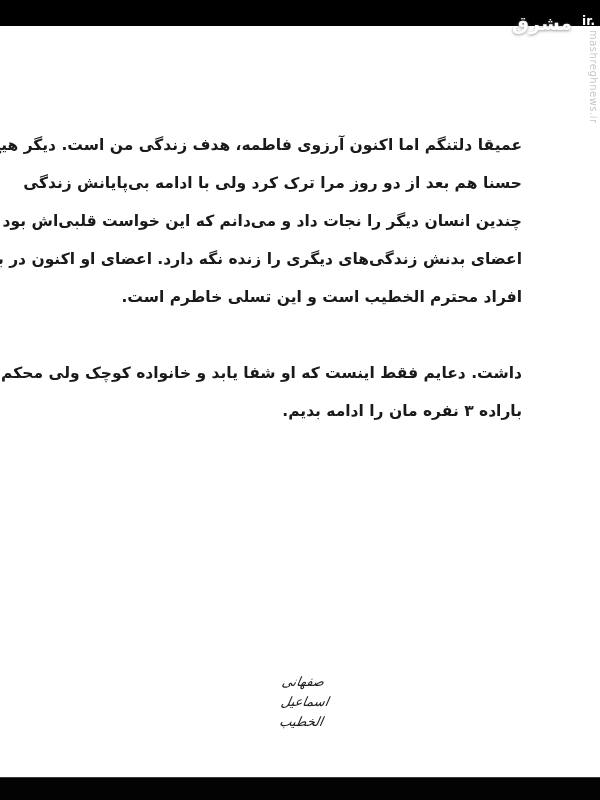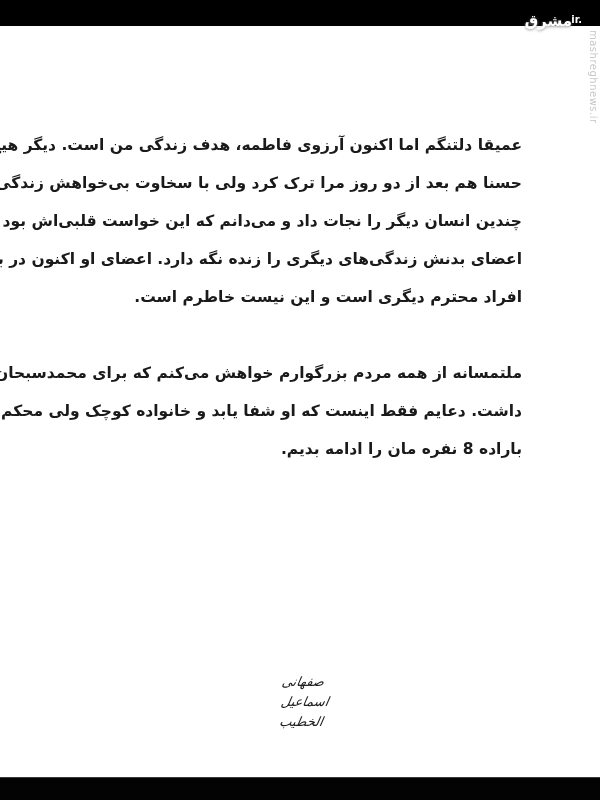--- a/index.html
+++ b/index.html
@@ -1,25 +1,25 @@
 <!DOCTYPE html>
 <html><head>
 <meta charset="utf-8">
 <style>
   html, body { margin:0; padding:0; }
   body { width:600px; height:800px; background:#000; position:relative; overflow:hidden;
          font-family:"DejaVu Sans", sans-serif; }
   .topbar { position:absolute; left:0; top:0; width:600px; height:26px; background:#000; }
   .bottombar { position:absolute; left:0; top:777px; width:600px; height:23px; background:#030303; border-top:1px solid #3a3a3a; }
   .page { position:absolute; left:0; top:26px; width:600px; height:751px; background:#fff; }
-  .logo { position:absolute; right:28px; top:12px; font-size:15px; font-weight:bold; color:#fff;
+  .logo { position:absolute; right:28px; top:12px; font-size:19px; font-weight:bold; color:#fff;
           text-shadow:0 1px 3px #999; direction:rtl; }
   .wm { position:absolute; right:1px; top:30px; writing-mode:vertical-rl; font-size:10px; color:#c8c8c8;
         letter-spacing:0.5px; }
-  .wm-ir { position:absolute; right:18px; top:14px; font-size:10px; color:#fff; font-weight:bold; }
+  .wm-ir { position:absolute; right:5px; top:14px; font-size:12px; color:#fff; font-weight:bold; }
   .content { position:absolute; top:100px; right:78px; width:460px; direction:rtl; text-align:right;
              font-family:"DejaVu Sans", sans-serif; font-weight:bold; font-size:15.5px; color:#1a1a1a;
              line-height:38px; }
   .para { margin:0; }
   .para + .para { margin-top:0; }
   .gap { height:38px; }
   .line { display:block; white-space:nowrap; }
   .sig { position:absolute; left:258px; top:672px; width:90px; height:60px; direction:rtl;
          font-family:"DejaVu Serif", serif; font-style:italic; font-size:14px; color:#222; line-height:20px; text-align:center; }
   .sig .l1 { display:block; font-size:13px; transform:skewX(-10deg); }
@@ -30,30 +30,29 @@
 
 <div class="topbar"></div>
 
 <div class="page">
 
   <div class="content">
     <p class="para">
       <span class="line">عمیقا دلتنگم اما اکنون آرزوی فاطمه، هدف زندگی من است. دیگر هیچ</span>
     </p>
     <p class="para">
-      <span class="line">حسنا هم بعد از دو روز مرا ترک کرد ولی با سخاوت بی‌خواهش زندگی</span>
+      <span class="line">حسنا هم بعد از دو روز مرا ترک کرد ولی با ادامه بی‌پایانش زندگی</span>
       <span class="line">چندین انسان دیگر را نجات داد و می‌دانم که این خواست قلبی‌اش بود که</span>
       <span class="line">اعضای بدنش زندگی‌های دیگری را زنده نگه دارد. اعضای او اکنون در بدن</span>
-      <span class="line">افراد محترم دیگری است و این نیست خاطرم است.</span>
+      <span class="line">افراد محترم الخطیب است و این تسلی خاطرم است.</span>
     </p>
     <div class="gap"></div>
     <p class="para">
-      <span class="line">ملتمسانه از همه مردم بزرگوارم خواهش می‌کنم که برای محمدسبحان</span>
       <span class="line">داشت. دعایم فقط اینست که او شفا یابد و خانواده کوچک ولی محکم و</span>
-      <span class="line">باراده 8 نفره مان را ادامه بدیم.</span>
+      <span class="line">باراده ۳ نفره مان را ادامه بدیم.</span>
     </p>
   </div>
 
   <div class="sig" style="top:646px;">
     <span class="l1">صفهانی</span>
     <span class="l2">اسماعیل الخطیب</span>
   </div>
 </div>
 
 <div class="logo">مشرق</div>

